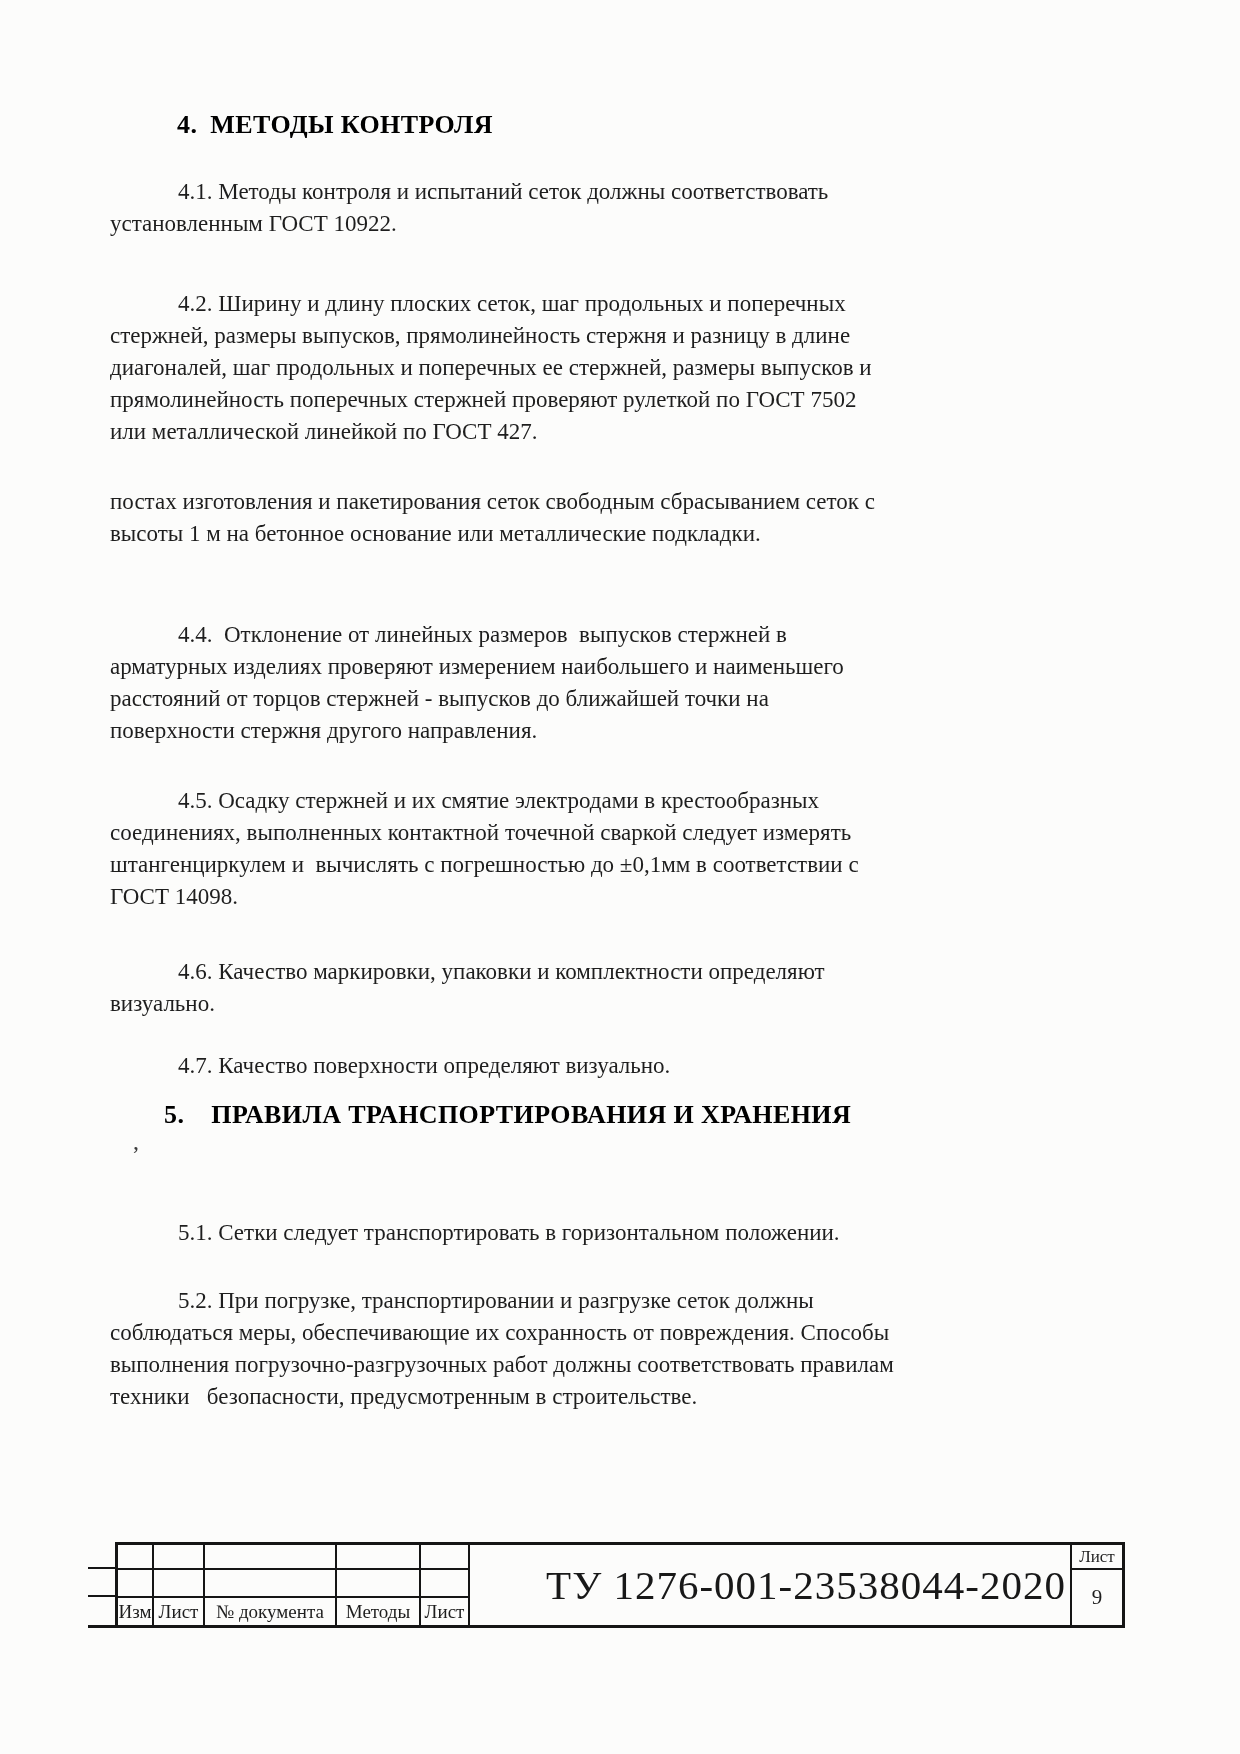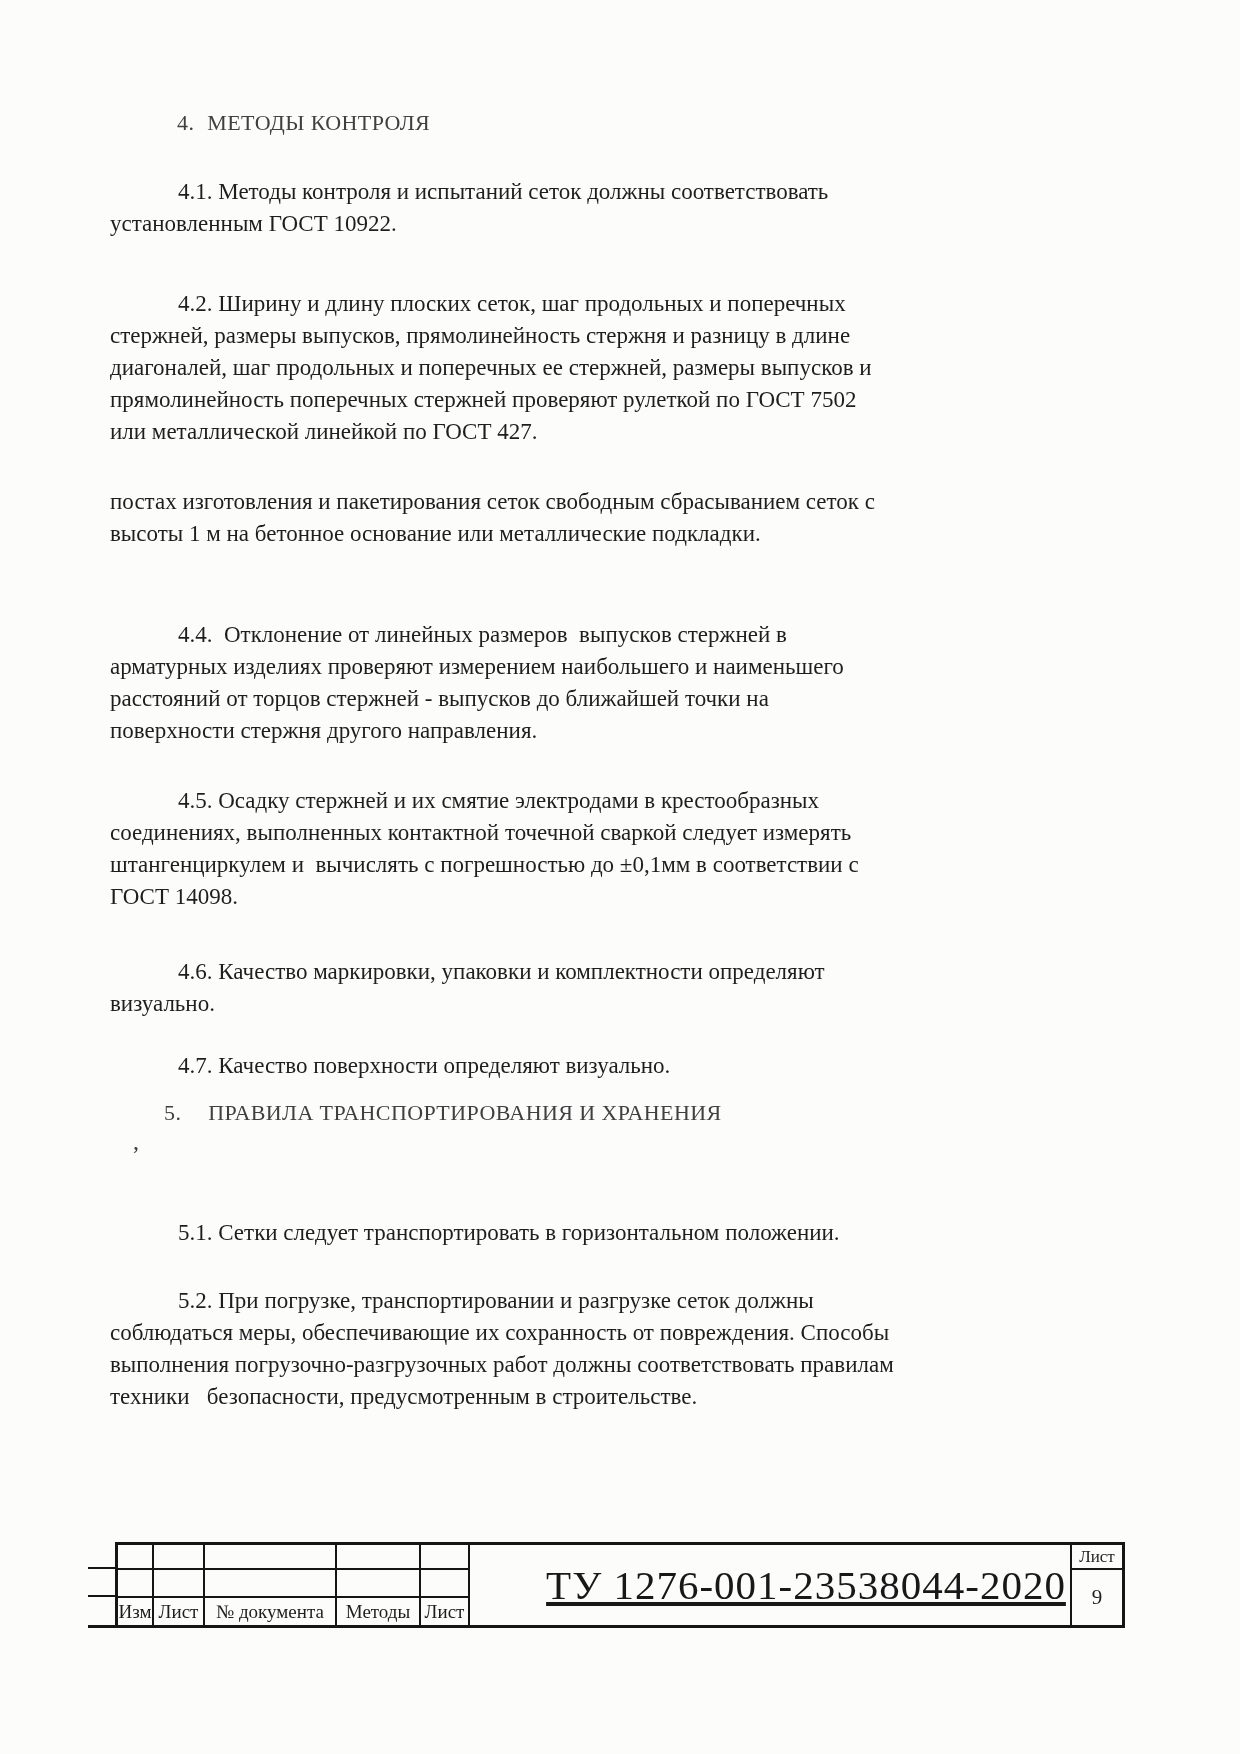--- a/index.html
+++ b/index.html
@@ -13,25 +13,25 @@
     height:1754px;
     margin:0 auto;
     background:#fcfcfb;
     color:#1e1e1e;
     overflow:hidden;
   }
   .heading{
     position:absolute;
     left:177px;
     margin:0;
-    font-size:22px;
-    font-weight:normal;
+    font-size:26px;
+    font-weight:bold;
     letter-spacing:0.4px;
     white-space:pre;
-    color:#404040;
+    color:#000000;
   }
   .heading .htitle{margin-left:13px;}
   .heading.h5 .htitle{margin-left:27px;}
   .para{
     position:absolute;
     left:110px;
     width:980px;
     font-size:23px;
     line-height:32px;
     white-space:pre;
@@ -79,21 +79,20 @@
   .tb-center{
     flex:1;
     border-right:2px solid #151515;
     box-sizing:border-box;
     display:flex;
     align-items:center;
     justify-content:center;
     font-size:41px;
     letter-spacing:1px;
     color:#181818;
-    text-decoration:underline;
   }
   .tb-right{
     width:50px;
     display:flex;
     flex-direction:column;
     box-sizing:border-box;
   }
   .tb-sheet-label{
     height:23px;
     border-bottom:2px solid #151515;

